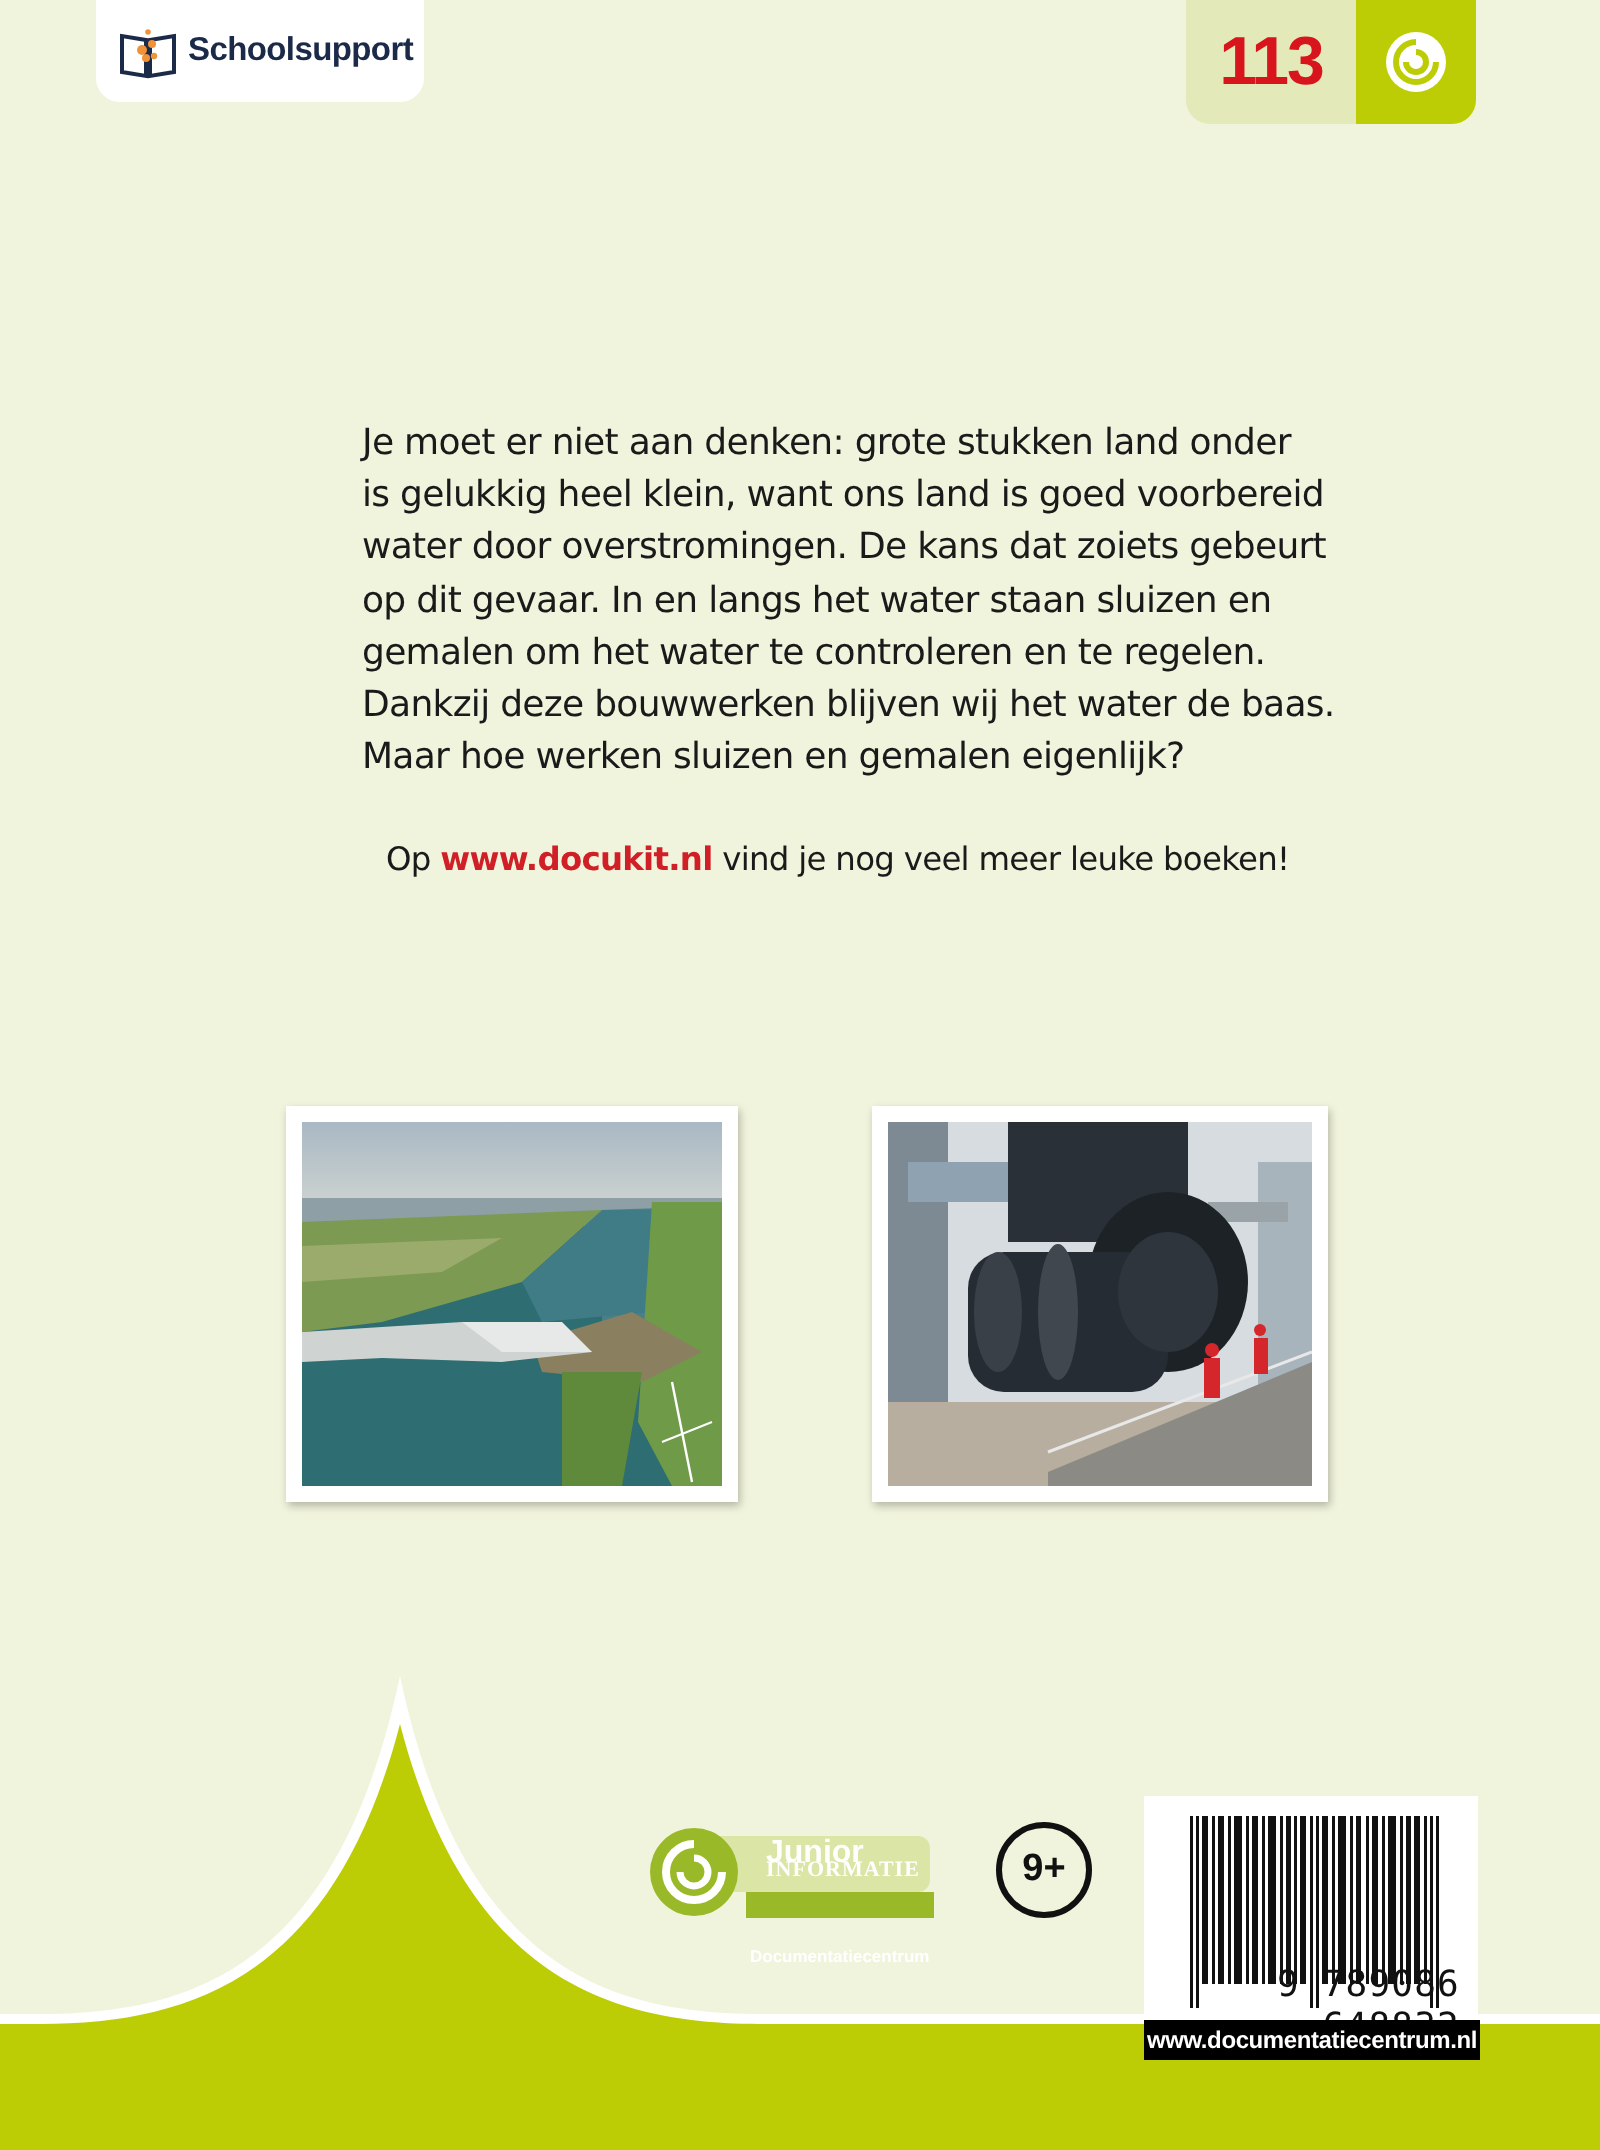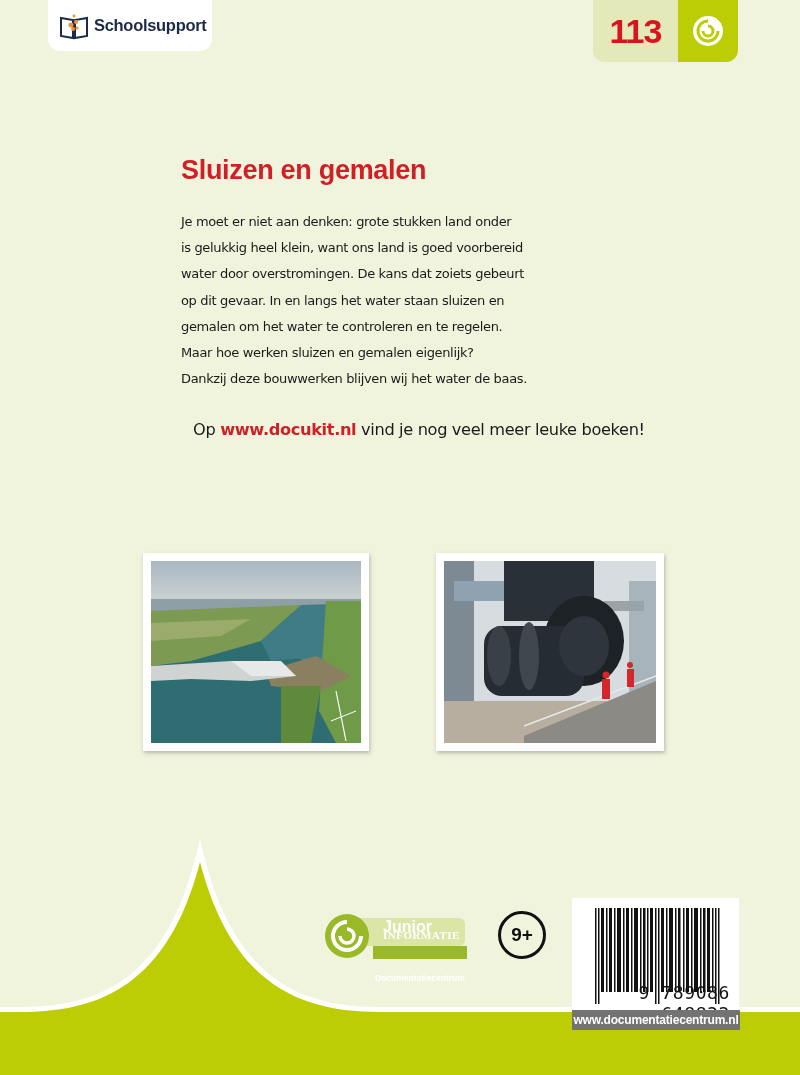--- a/index.html
+++ b/index.html
@@ -40,21 +40,21 @@
   }
 
   
   .title {
     position: absolute; left: 181px; top: 155px;
     font-family: "Liberation Sans", sans-serif; font-weight: bold;
     font-size: 27px; color: #d01f26; letter-spacing: -0.3px;
   }
   .body-text {
     position: absolute; left: 181px; top: 209px; width: 470px;
-    font-family: "DejaVu Sans", sans-serif; font-size: 13px;
+    font-family: "DejaVu Sans", sans-serif; font-size: 18px;
     line-height: 26.2px; color: #1a1a1a; letter-spacing: -0.35px;
   }
   .body-text p.line { white-space: nowrap; }
   .link-line {
     position: absolute; left: 181px; top: 420px;
     font-family: "DejaVu Sans", sans-serif; font-size: 16.2px;
     color: #1a1a1a; letter-spacing: -0.35px; white-space: nowrap; margin-left: 12px;
   }
   .link-line a { color: #d01f26; font-weight: bold; text-decoration: none; }
 
@@ -85,21 +85,21 @@
     background: #ffffff;
   }
   .barcode-box .bars { position: absolute; left: 23px; top: 10px; width: 128px; height: 98px; }
   .barcode-box .isbn {
     position: absolute; left: 18px; top: 84px; width: 140px;
     font-family: "DejaVu Sans Mono", monospace; font-size: 18px; color: #111;
     letter-spacing: 0.6px; background: transparent; text-align: right;
   }
   .url-box {
     position: absolute; left: 572px; top: 1010px; width: 168px; height: 20px;
-    background: #737373; color: #fff;
+    background: #000000; color: #fff;
     font-family: "Liberation Sans", sans-serif; font-weight: bold; font-size: 12px;
     display: flex; align-items: center; justify-content: center; letter-spacing: -0.2px;
   }
 </style>
 </head>
 <body>
 
 <div class="page">
 
   <div class="ss-badge">
@@ -119,30 +119,29 @@
     <div class="num">113</div>
     <div class="swirl-box">
       <svg width="34" height="34" viewBox="0 0 34 34">
         <circle cx="17" cy="17" r="15" fill="#ffffff"></circle>
         <path d="M17 7 A10 10 0 1 0 27 17" fill="none" stroke="#bdcd05" stroke-width="3"></path>
         <path d="M17 12 A5 5 0 1 1 12 17" fill="none" stroke="#bdcd05" stroke-width="3"></path>
       </svg>
     </div>
   </div>
 
-  <h1 class="title">Sluizen en gemalen</h1>
 
   <div class="body-text">
     <p class="line">Je moet er niet aan denken: grote stukken land onder</p>
     <p class="line">is gelukkig heel klein, want ons land is goed voorbereid</p>
     <p class="line">water door overstromingen. De kans dat zoiets gebeurt</p>
     <p class="line">op dit gevaar. In en langs het water staan sluizen en</p>
     <p class="line">gemalen om het water te controleren en te regelen.</p>
+    <p class="line">Dankzij deze bouwwerken blijven wij het water de baas.</p>
     <p class="line">Maar hoe werken sluizen en gemalen eigenlijk?</p>
-    <p class="line">Dankzij deze bouwwerken blijven wij het water de baas.</p>
   </div>
 
   <p class="link-line"><span>Op </span><a>www.docukit.nl</a><span> vind je nog veel meer leuke boeken!</span></p>
 
   <div class="photo-frame p1">
     <svg viewBox="0 0 210 182" preserveAspectRatio="none">
       <defs>
         <linearGradient id="sky" x1="0" y1="0" x2="0" y2="1">
           <stop offset="0" stop-color="#a9b8c4"></stop>
           <stop offset="1" stop-color="#c9d0cf"></stop>

